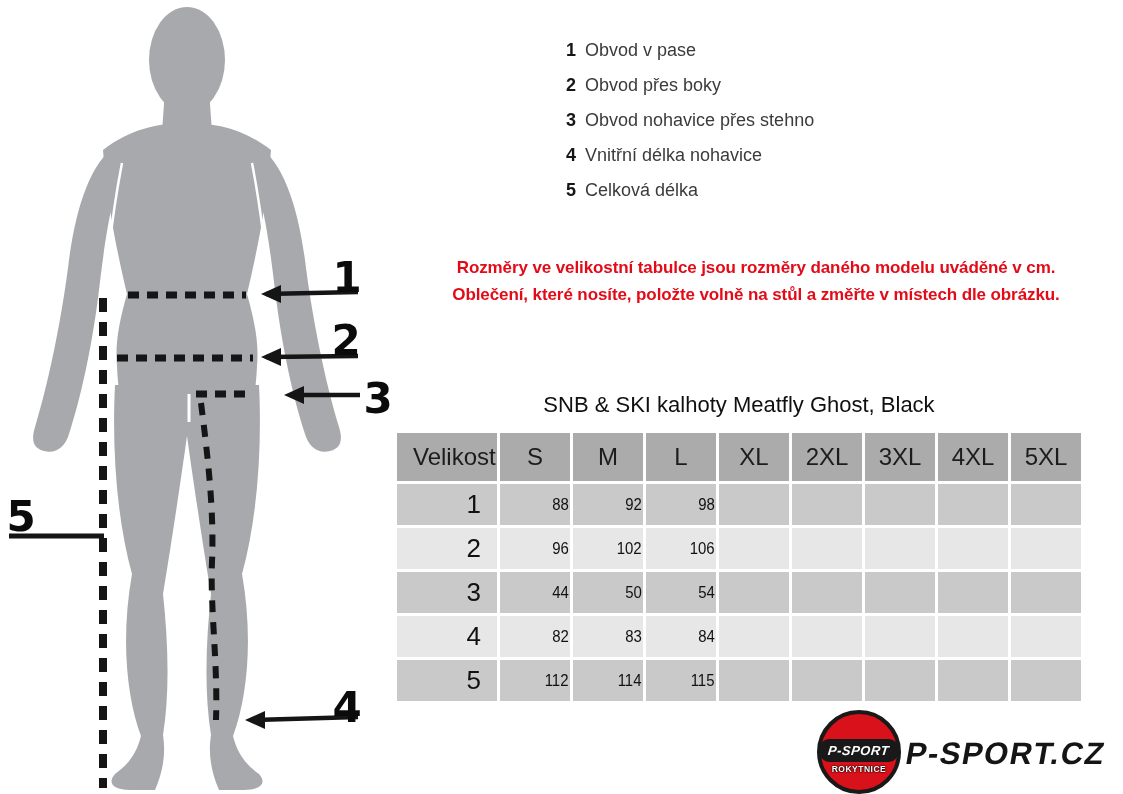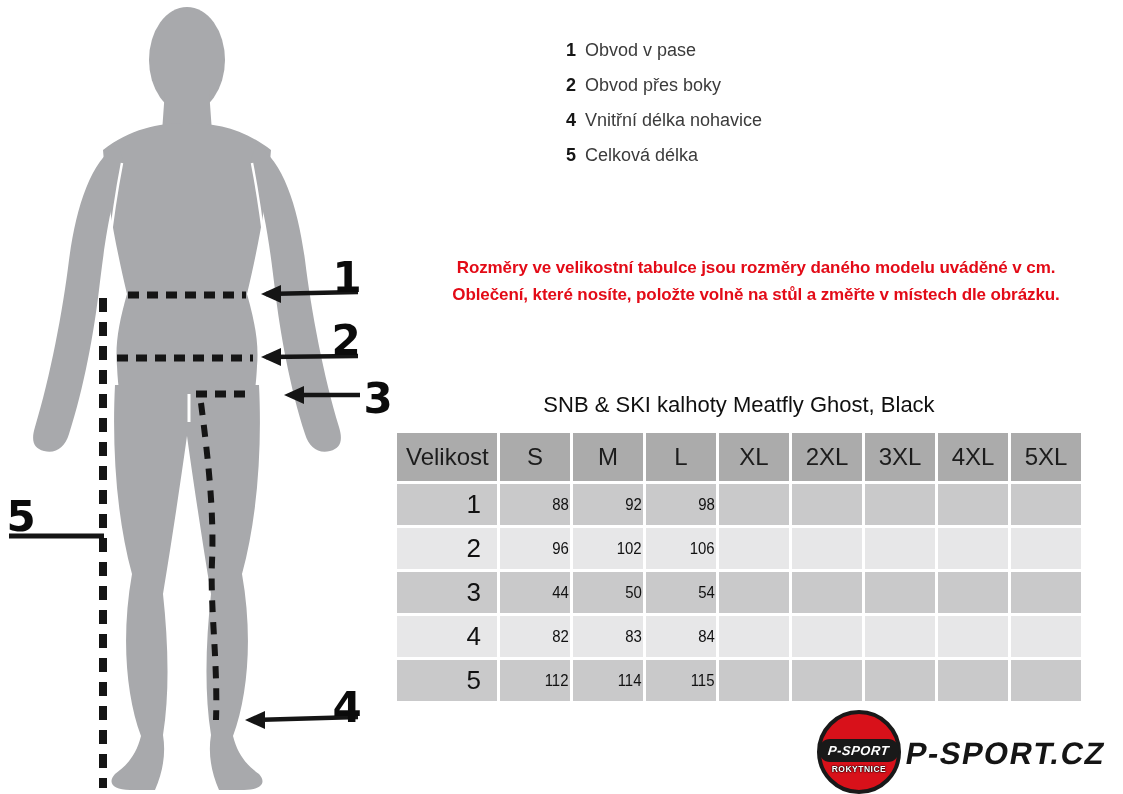--- a/index.html
+++ b/index.html
@@ -12,21 +12,21 @@
   .legend-label{font-weight:400;color:#3b3b3b;}
   
   .note{position:absolute;left:416px;top:254px;width:680px;text-align:center;
         font-weight:700;font-size:17px;line-height:27px;color:#e30b17;letter-spacing:-0.1px;}
   
   .tablewrap{position:absolute;left:397px;top:392px;width:684px;}
   .table-title{font-size:22px;line-height:25px;color:#101010;text-align:center;margin-bottom:16px;}
   .grid{display:grid;grid-template-columns:100px repeat(8,70px);gap:3px;}
   .cell{box-sizing:border-box;display:flex;align-items:center;justify-content:center;}
   .hc{background:#ababab;height:48px;font-size:24px;color:#1c1c1c;}
-  .hc.first{justify-content:flex-start;padding-left:9px;}
+  .hc.first{justify-content:flex-start;padding-left:16px;}
   .bc{height:41px;justify-content:flex-end;}
   .row-odd{background:#c9c9ca;}
   .row-even{background:#e7e7e8;}
   .rl{justify-content:flex-end;padding-right:16px;font-size:26px;color:#111;}
   .rv{font-size:17px;color:#111;}
   .rv span{display:inline-block;transform:scaleX(0.88);}
   
   .figure-svg{position:absolute;left:0;top:0;}
   .meas-label{font-family:"DejaVu Sans","Liberation Sans",sans-serif;font-weight:700;fill:#0b0b0b;}
   
@@ -103,20 +103,23 @@
   </svg>
 
   <div class="legend">
     <div class="legend-row">
       <span class="legend-num">1</span><span class="legend-label">Obvod v pase</span>
     </div>
     <div class="legend-row">
       <span class="legend-num">2</span><span class="legend-label">Obvod přes boky</span>
     </div>
     <div class="legend-row">
+      <span class="legend-num">3</span><span class="legend-label">Obvod nohavice přes stehno</span>
+    </div>
+    <div class="legend-row">
       <span class="legend-num">4</span><span class="legend-label">Vnitřní délka nohavice</span>
     </div>
     <div class="legend-row">
       <span class="legend-num">5</span><span class="legend-label">Celková délka</span>
     </div>
   </div>
 
   <div class="note">
     <div>Rozměry ve velikostní tabulce jsou rozměry daného modelu uváděné v cm.</div>
     <div>Oblečení, které nosíte, položte volně na stůl a změřte v místech dle obrázku.</div>

